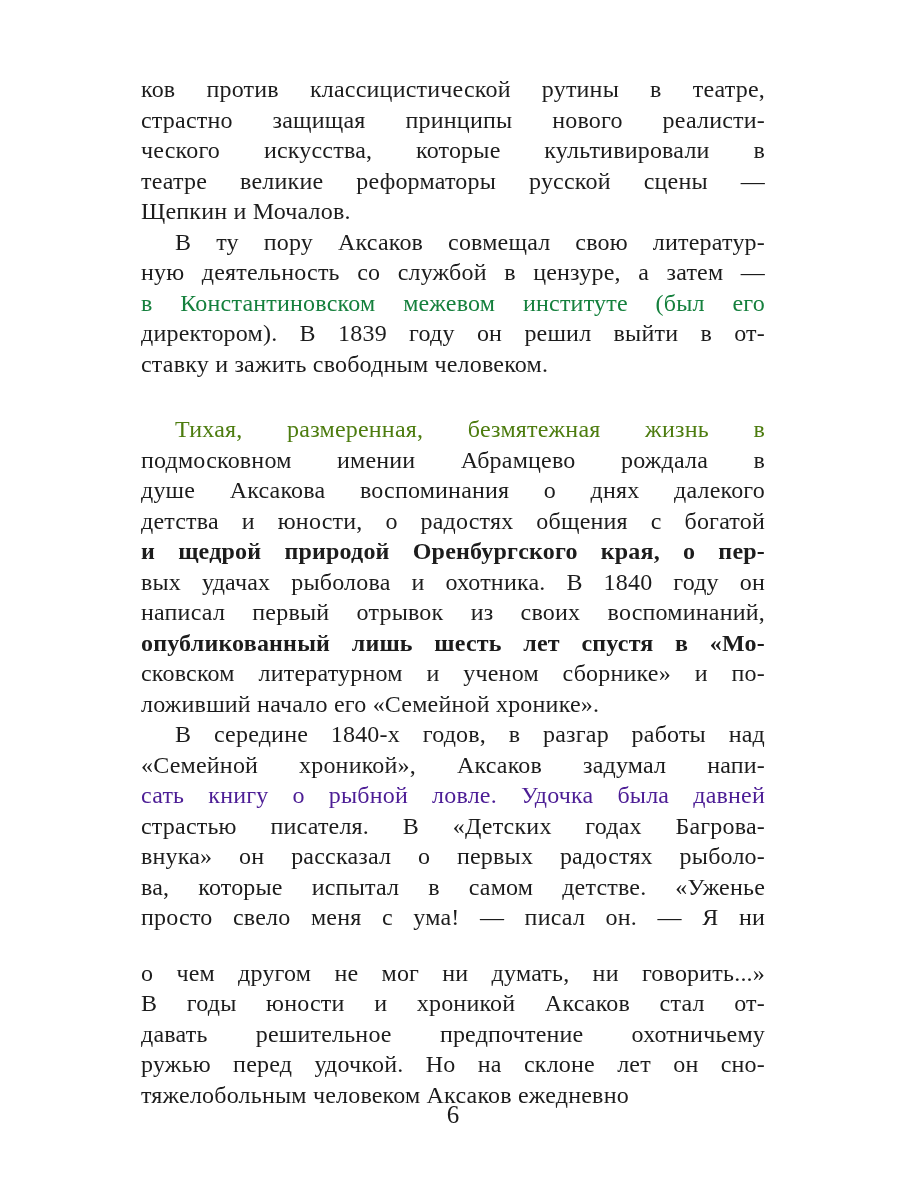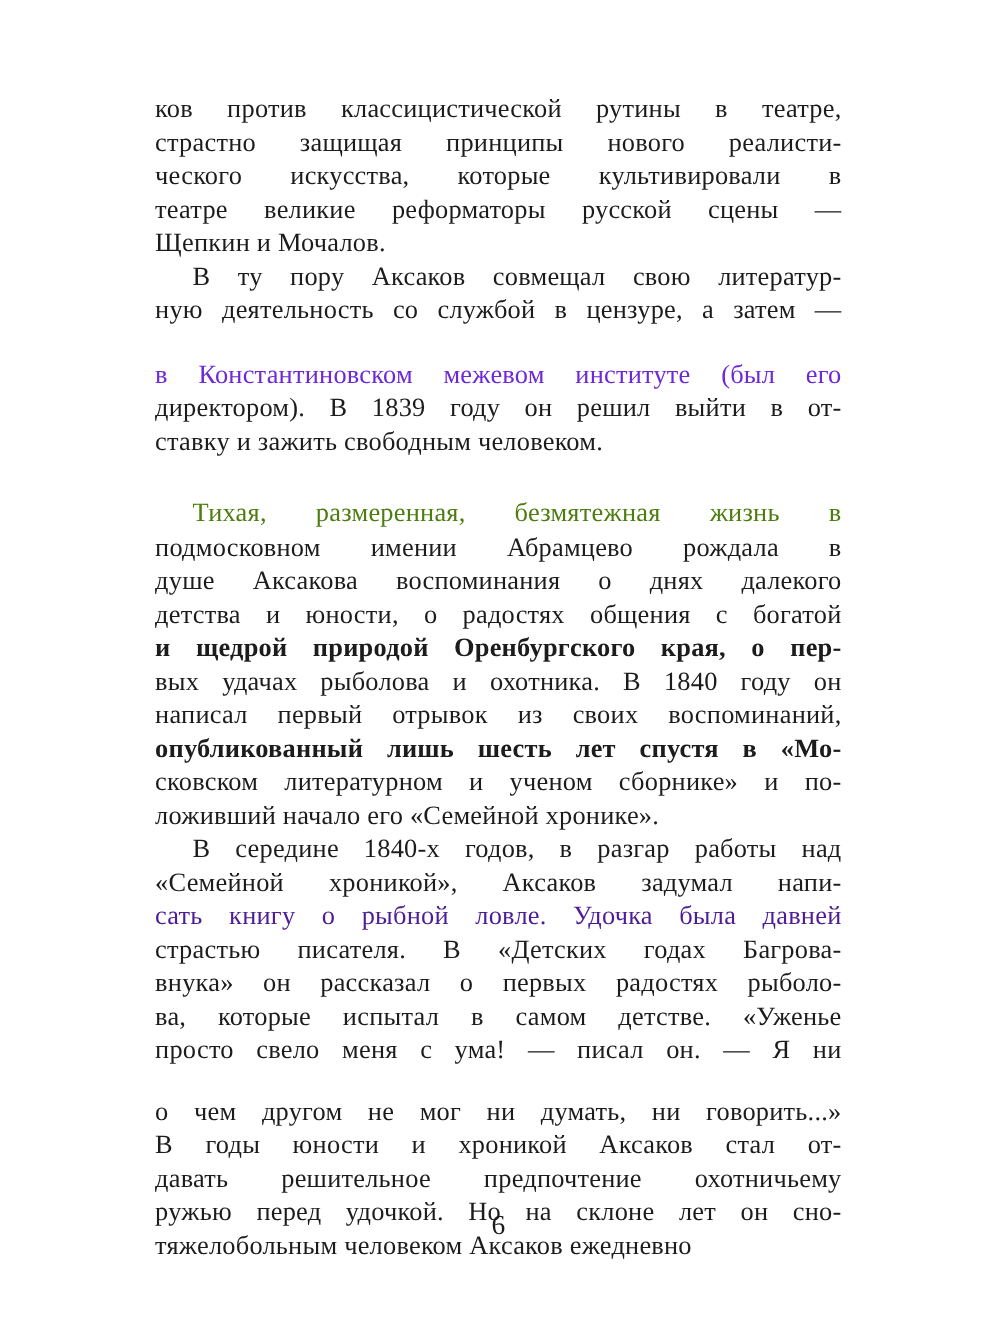--- a/index.html
+++ b/index.html
@@ -14,21 +14,21 @@
     position: relative;
     font-family: "Liberation Serif", "DejaVu Serif", serif;
   }
   .book-page {
     position: absolute;
     inset: 0;
   }
   .page-text {
     position: absolute;
     left: 141px;
-    top: 84px;
+    top: 74px;
     width: 624px;
   }
   .paragraph {
     margin: 0;
     padding: 0;
   }
   .line {
     font-size: 24px;
     line-height: 30.5px;
     letter-spacing: 0.2px;
@@ -62,21 +62,21 @@
       <div class="paragraph">
         <div class="line" style="color: rgb(28, 28, 28);">ков против классицистической рутины в театре,</div>
         <div class="line" style="color: rgb(28, 28, 28);">страстно защищая принципы нового реалисти-</div>
         <div class="line" style="color: rgb(28, 28, 28);">ческого искусства, которые культивировали в</div>
         <div class="line" style="color: rgb(28, 28, 28);">театре великие реформаторы русской сцены —</div>
         <div class="line para-end" style="color: rgb(28, 28, 28);">Щепкин и Мочалов.</div>
       </div>
       <div class="paragraph">
         <div class="line indent" style="color: rgb(28, 28, 28);">В ту пору Аксаков совмещал свою литератур-</div>
         <div class="line" style="color: rgb(28, 28, 28);">ную деятельность со службой в цензуре, а затем —</div>
-        <div class="line" style="color: #6d28d9; margin-top: 28px;">в Константиновском межевом институте (был его</div>
+        <div class="line" style="color: #15803d;">в Константиновском межевом институте (был его</div>
         <div class="line" style="color: rgb(28, 28, 28);">директором). В 1839 году он решил выйти в от-</div>
         <div class="line para-end" style="color: rgb(28, 28, 28);">ставку и зажить свободным человеком.</div>
       </div>
       <div class="paragraph">
         <div class="line indent" style="color: #4d7c0f; margin-top: 35px;">Тихая, размеренная, безмятежная жизнь в</div>
         <div class="line" style="color: rgb(28, 28, 28);">подмосковном имении Абрамцево рождала в</div>
         <div class="line" style="color: rgb(28, 28, 28);">душе Аксакова воспоминания о днях далекого</div>
         <div class="line" style="color: rgb(28, 28, 28);">детства и юности, о радостях общения с богатой</div>
         <div class="line" style="color: rgb(28, 28, 28); font-weight: bold;">и щедрой природой Оренбургского края, о пер-</div>
         <div class="line" style="color: rgb(28, 28, 28);">вых удачах рыболова и охотника. В 1840 году он</div>

